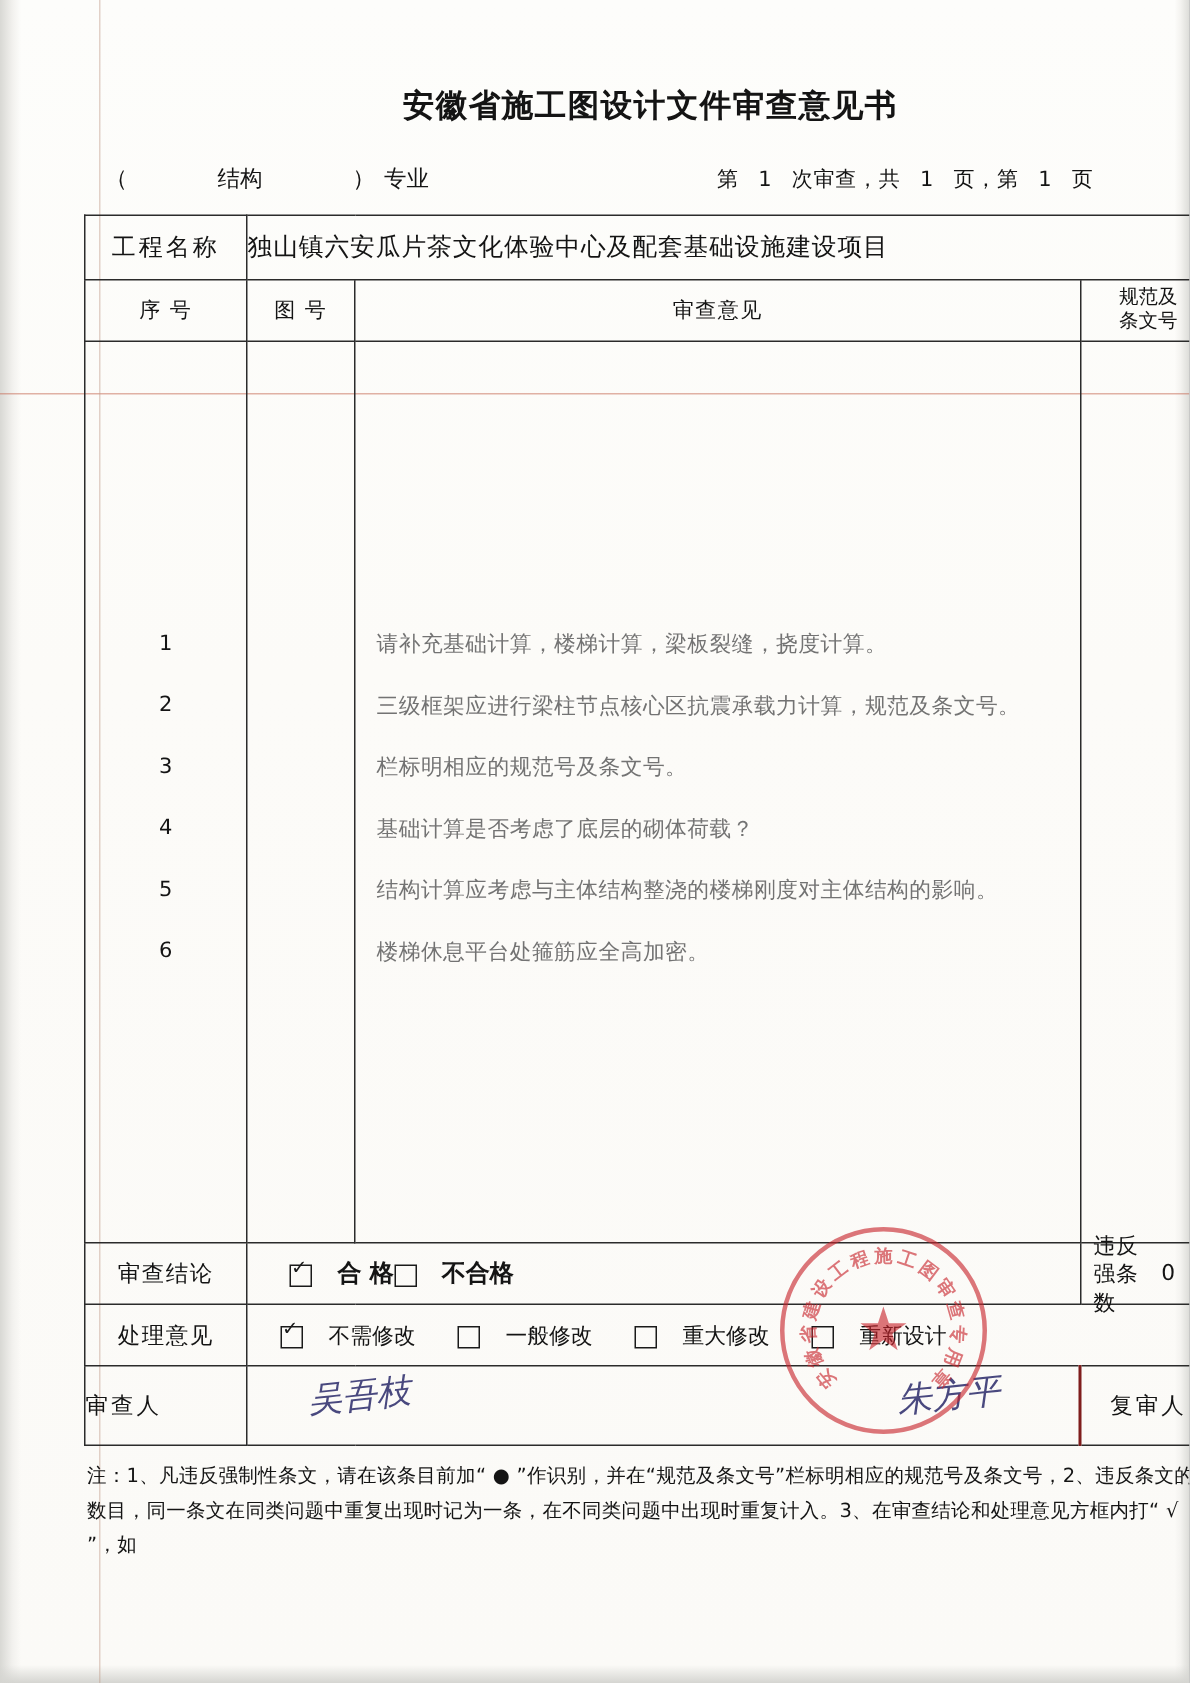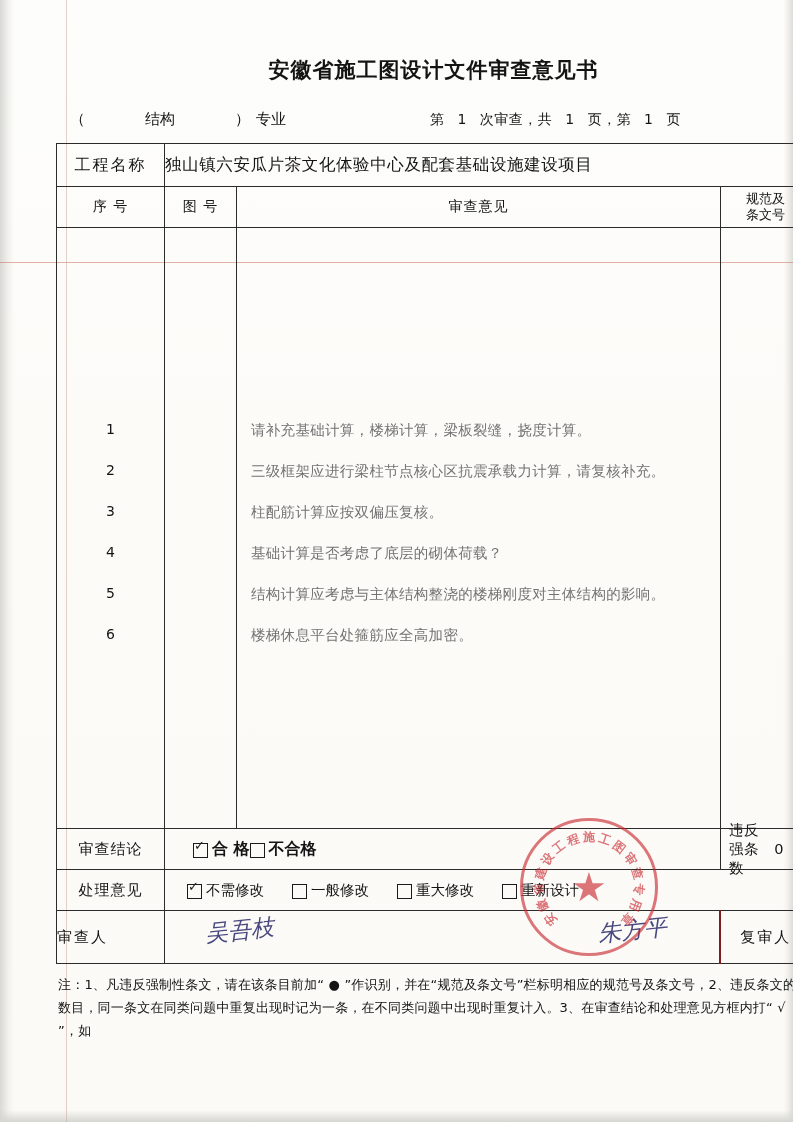--- a/index.html
+++ b/index.html
@@ -98,20 +98,21 @@
   .major-name {
     display: inline-block;
     width: 150px;
     text-align: center;
     font-size: 15px;
   }
   .major-label { font-size: 15px; margin-left: 6px; }
   .review-meta {
     font-size: 14px;
     letter-spacing: .5px;
+    margin-left: 48px;
   }
   .review-meta .num { padding: 0 8px; }
 
   table.main {
     width: 100%;
     border-collapse: collapse;
     table-layout: fixed;
     color: #141414;
   }
   table.main td, table.main th {
@@ -179,21 +180,21 @@
     display: flex;
     align-items: center;
     height: 40px;
     padding-left: 28px;
     font-size: 16px;
     font-weight: bold;
   }
   .opt {
     display: flex;
     align-items: center;
-    gap: 4px;
+    gap: 17px;
   }
   .box {
     display: inline-block;
     width: 13px;
     height: 13px;
     border: 1.4px solid #1a1a1a;
     position: relative;
     top: 1px;
   }
   .box.checked::after {
@@ -358,22 +359,22 @@
               <div>3</div>
               <div>4</div>
               <div>5</div>
               <div>6</div>
             </div>
           </td>
           <td class="body-cell"></td>
           <td class="body-cell">
             <div class="opinions">
               <div>请补充基础计算，楼梯计算，梁板裂缝，挠度计算。</div>
-              <div>三级框架应进行梁柱节点核心区抗震承载力计算，请复核补充。</div>
-              <div>柱配筋计算应按双偏压复核。</div>
+              <div>三级框架应进行梁柱节点核心区抗震承载力计算，规范及条文号。</div>
+              <div>栏标明相应的规范号及条文号。</div>
               <div>基础计算是否考虑了底层的砌体荷载？</div>
               <div>结构计算应考虑与主体结构整浇的楼梯刚度对主体结构的影响。</div>
               <div>楼梯休息平台处箍筋应全高加密。</div>
             </div>
           </td>
           <td class="body-cell"></td>
         </tr>
 
         <tr>
           <td class="concl-label">审查结论</td>

